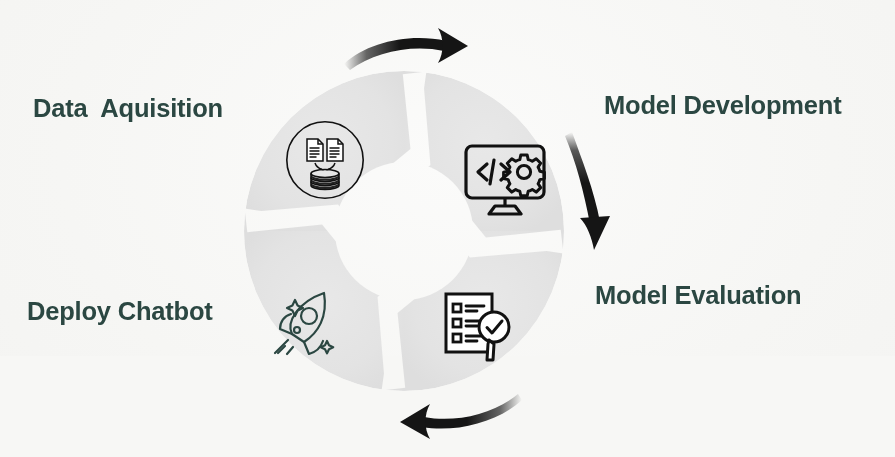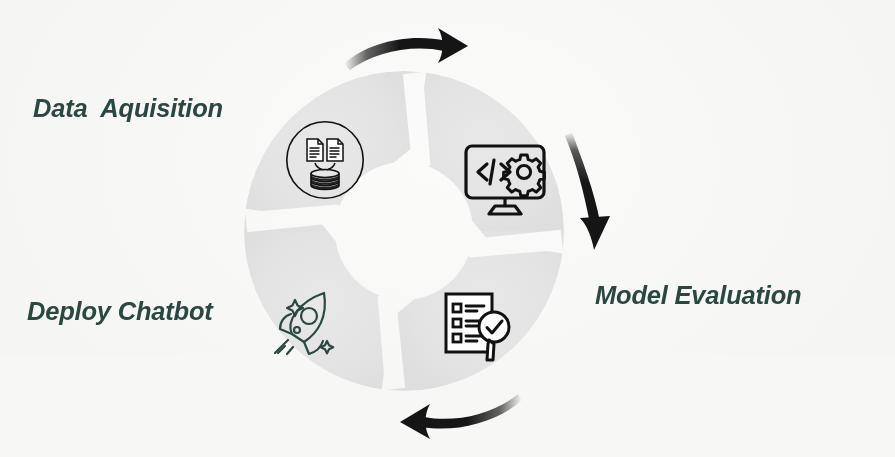--- a/index.html
+++ b/index.html
@@ -12,21 +12,20 @@
     background: #f7f7f5;
     font-family: "Liberation Sans", sans-serif;
     overflow: hidden;
   }
   #canvas {
     position: relative;
     width: 895px;
     height: 356px;
     background:
       radial-gradient(ellipse 700px 500px at 50% 45%, #fbfbfa 0%, #f6f6f4 55%, #f3f3f1 100%);
-    font-style: italic;
   }
   .label {
     position: absolute;
     color: #2b4742;
     font-weight: bold;
     font-size: 25.5px;
     letter-spacing: -0.2px;
     white-space: pre;
     line-height: 1;
   }
@@ -98,20 +97,21 @@
         <path d="M 161 161 L 161 321 A 160 160 0 0 0 321 161 Z" fill="url(#segShade)"></path>
       </g>
       <g>
         <path d="M 161 161 L 1 161 A 160 160 0 0 0 161 321 Z" fill="url(#segShade)"></path>
       </g>
     </g>
   </svg>
 
   <div class="label" id="label-data-acquisition">Data  Aquisition</div>
 
+  <div class="label" id="label-model-development">Model Development</div>
 
   <div class="label" id="label-model-evaluation">Model Evaluation</div>
 
   <div class="label" id="label-deploy-chatbot">Deploy Chatbot</div>
 
   <svg class="icon-holder" id="icon-data" viewBox="0 0 80 80" xmlns="http://www.w3.org/2000/svg">
     <circle cx="40" cy="40" r="38.2" fill="none" stroke="#111" stroke-width="1.6"></circle>
 
     <g fill="none" stroke="#111" stroke-width="1.5">
       <path d="M22 19 h11 l5 5 v17 h-16 z" fill="#fff"></path>

